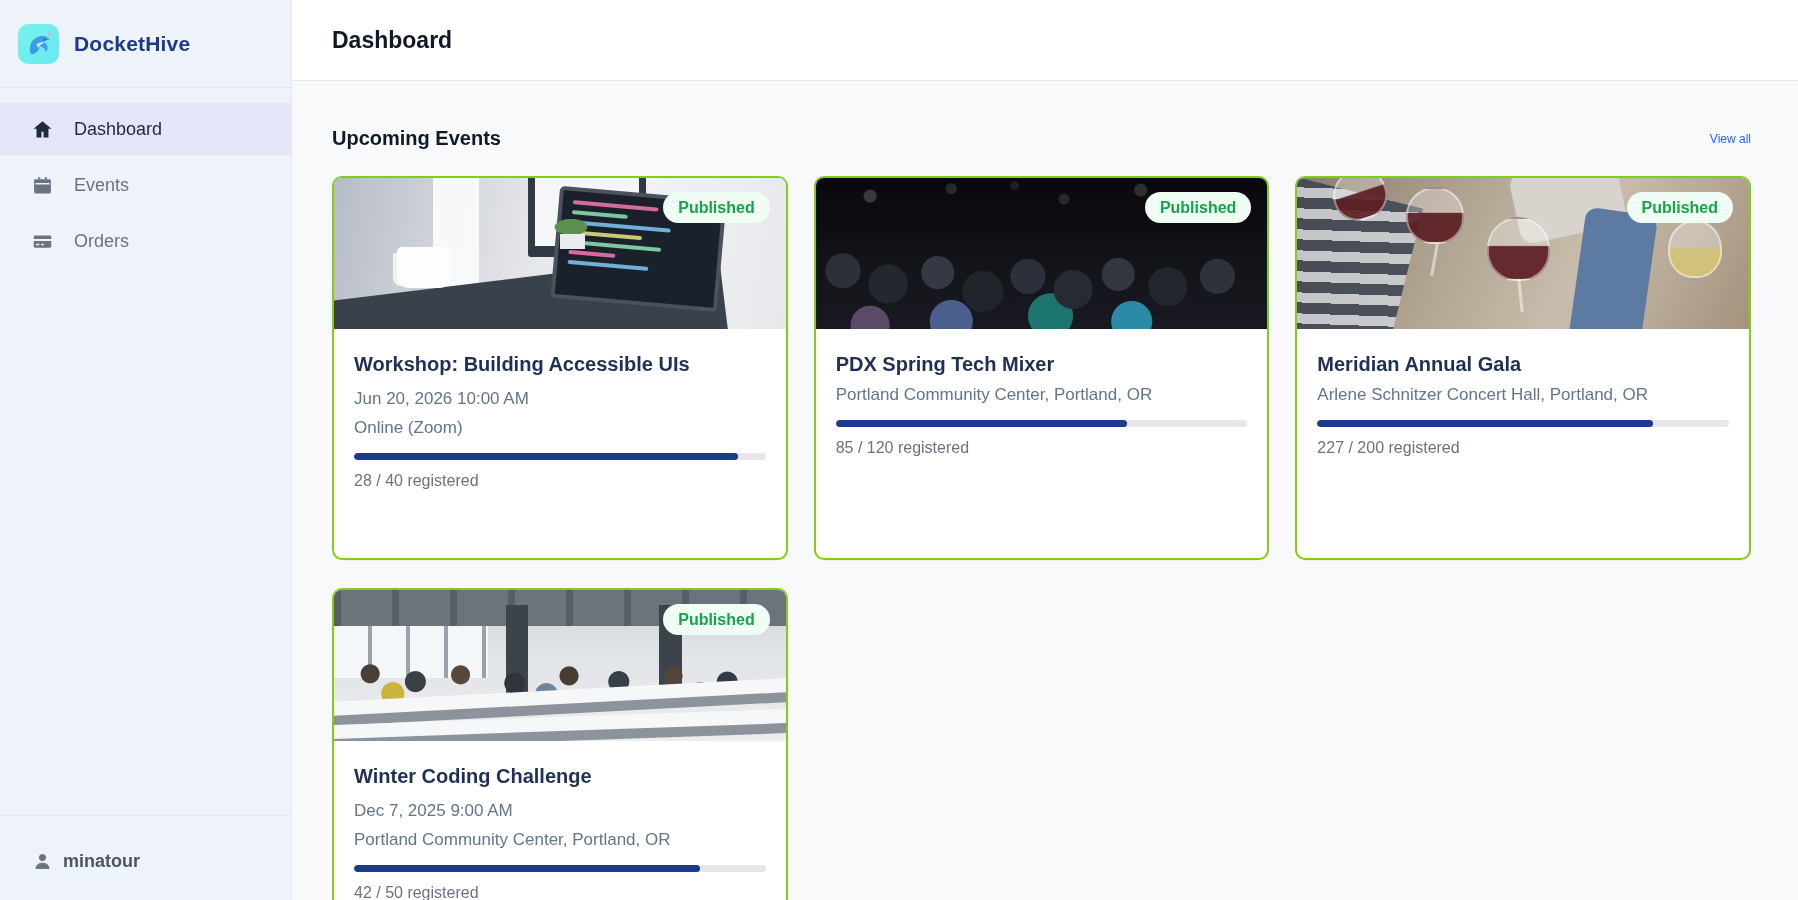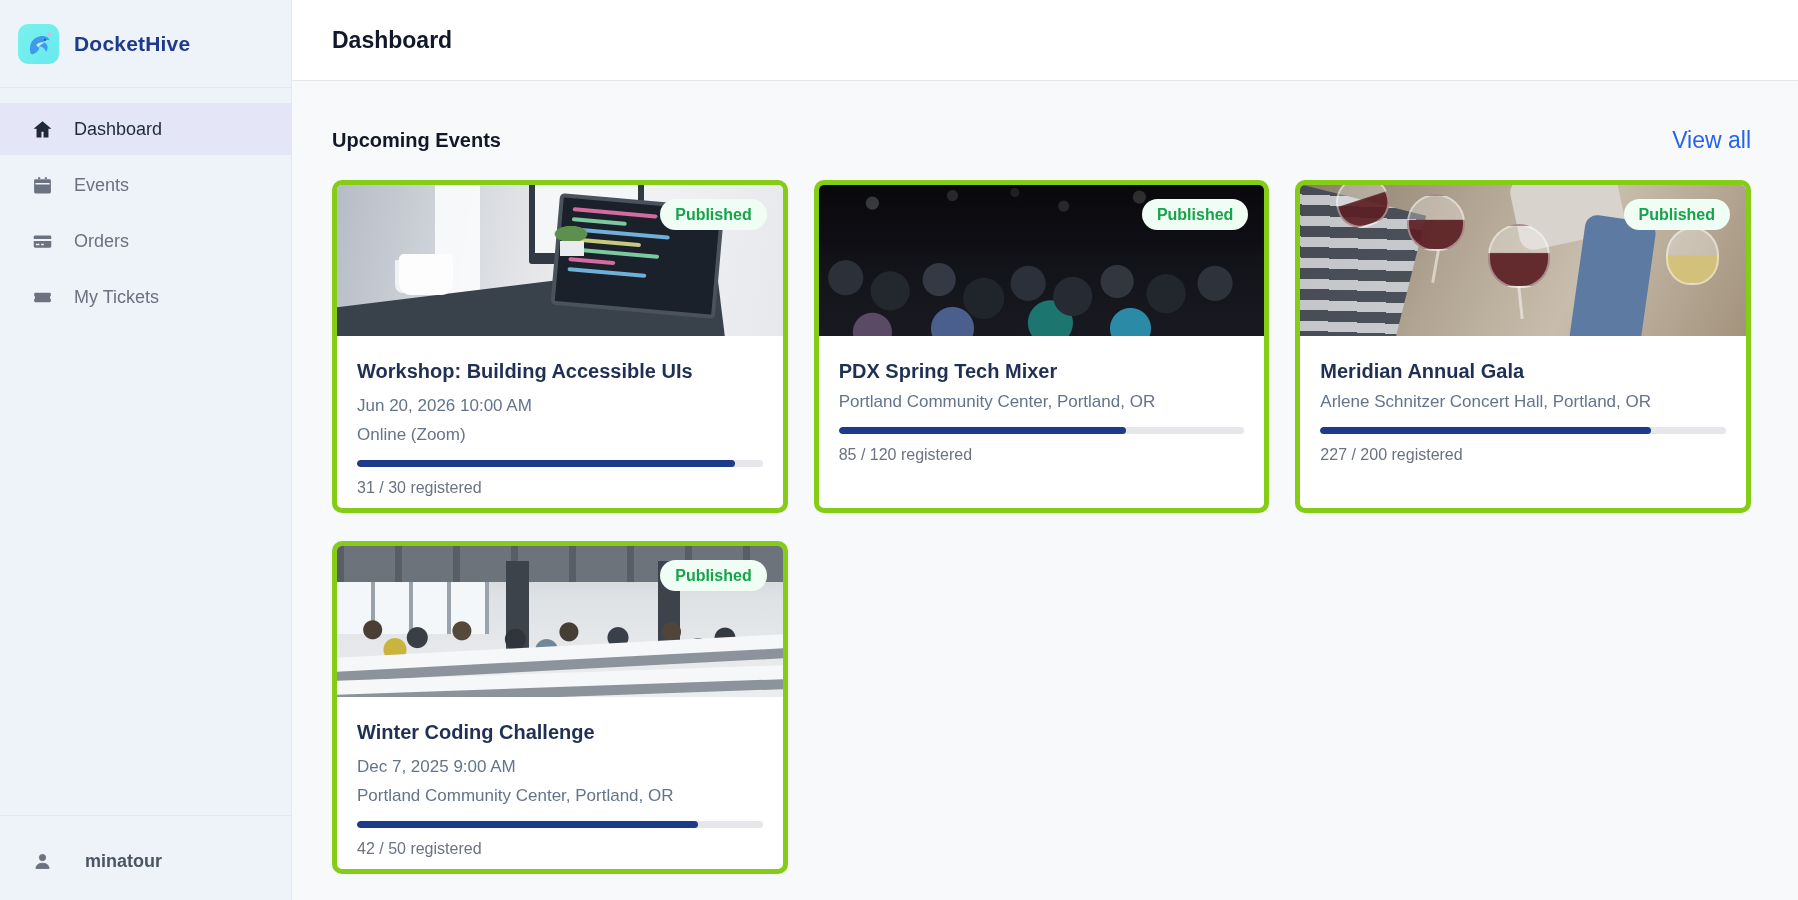--- a/index.html
+++ b/index.html
@@ -12,35 +12,35 @@
   .logo-badge { width:41px; height:40px; border-radius:10px; background:linear-gradient(135deg,#79f2ec,#67e9ef); display:flex; align-items:center; justify-content:center; position:relative; flex-shrink:0; }
   .brand { font-size:21px; font-weight:700; color:#1e3a8a; letter-spacing:.2px; }
 
   .nav { padding-top:15px; display:flex; flex-direction:column; }
   .nav-item { height:52px; margin-bottom:4px; display:flex; align-items:center; gap:21px; padding-left:32px; font-size:18px; color:#6b7280; cursor:pointer; }
   .nav-item svg { width:21px; height:21px; fill:#6b7280; flex-shrink:0; }
   .nav-item.active { background:#e4e6f7; color:#1f2937; font-weight:400; }
   .nav-item.active svg { fill:#1f2937; }
 
   .sidebar-footer { margin-top:auto; border-top:1px solid #e2e8f0; padding:20px 0 14px; }
-  .foot-item { height:50px; display:flex; align-items:center; gap:32px; padding-left:32px; font-size:18px; font-weight:600; color:#4b5563; cursor:pointer; }
+  .foot-item { height:50px; display:flex; align-items:center; gap:10px; padding-left:32px; font-size:18px; font-weight:600; color:#4b5563; cursor:pointer; }
   .foot-item svg { width:21px; height:21px; fill:#6b7280; stroke:#6b7280; flex-shrink:0; }
 
   
   .main { flex:1; display:flex; flex-direction:column; min-width:0; }
   .topbar { height:81px; background:#ffffff; border-bottom:1px solid #e5e7eb; display:flex; align-items:center; padding-left:40px; flex-shrink:0; }
   .page-title { font-size:23px; font-weight:700; color:#111827; }
 
   .content { flex:1; background:#f8f9fb; padding:35px 47px 0 40px; overflow:hidden; }
   .section-head { display:flex; align-items:center; justify-content:space-between;margin-top:11px; }
   .section-title { font-size:20px; font-weight:700; color:#111827; }
-  .view-all { font-size:23px; color:#2563eb; text-decoration:none; cursor:pointer; }
+  .view-all { font-size:12px; color:#2563eb; text-decoration:none; cursor:pointer; }
 
   .grid { margin-top:26px; display:grid; grid-template-columns:repeat(3,1fr); gap:28px 26px; }
-  .card { background:#ffffff; border:5px solid #84cc16; border-radius:10px; height:333px; overflow:hidden; box-shadow:0 1px 2px rgba(16,24,40,.04); cursor:pointer; }
+  .card { background:#ffffff; border:2px solid #84cc16; border-radius:10px; height:384px; overflow:hidden; box-shadow:0 1px 2px rgba(16,24,40,.04); cursor:pointer; }
   .card-img { height:151px; position:relative; overflow:hidden; }
   .badge { position:absolute; top:14px; right:16px; background:#f0fdf4; color:#16a34a; font-size:16px; font-weight:600; padding:6px 15px; border-radius:999px; line-height:1.2; }
   .card-body { padding:23px 20px 0; }
   .card-title { font-size:20px; font-weight:700; color:#1f3054; line-height:1.2; white-space:nowrap; overflow:hidden; }
   .card-date { margin-top:13px; font-size:17px; color:#64748b; }
   .card-loc { margin-top:9px; font-size:17px; color:#64748b; white-space:nowrap; overflow:hidden; }
   .track { margin-top:15px; height:7px; background:#e5e7eb; border-radius:4px; overflow:hidden; }
   .fill { height:100%; background:#1e3a8a; border-radius:4px; }
   .card-reg { margin-top:12px; font-size:16px; color:#6b7280; }
 
@@ -158,28 +158,20 @@
         <span>Events</span>
       </div>
       <div class="nav-item">
         <span class="ic">
           <svg viewBox="0 0 24 24">
               <path d="M3.5 5h17A1.5 1.5 0 0 1 22 6.5v11a1.5 1.5 0 0 1-1.5 1.5h-17A1.5 1.5 0 0 1 2 17.5v-11A1.5 1.5 0 0 1 3.5 5ZM2 9h20v2.4H2Zm2.5 5.6h4v1.8h-4Zm6 0h3v1.8h-3Z" fill-rule="evenodd"></path>
             </svg>
         </span>
         <span>Orders</span>
       </div>
-      <div class="nav-item">
-        <span class="ic">
-          <svg viewBox="0 0 24 24">
-              <path d="M4 6.5h16A1.5 1.5 0 0 1 21.5 8v2a2.5 2.5 0 0 0 0 4v2a1.5 1.5 0 0 1-1.5 1.5H4A1.5 1.5 0 0 1 2.5 16v-2a2.5 2.5 0 0 0 0-4V8A1.5 1.5 0 0 1 4 6.5Z"></path>
-            </svg>
-        </span>
-        <span>My Tickets</span>
-      </div>
     </nav>
 
     <div class="sidebar-footer">
       <div class="foot-item">
         <span class="ic">
           <svg viewBox="0 0 24 24" stroke="none">
               <circle cx="12" cy="7.5" r="3.6"></circle>
               <path d="M4.5 20c0-4 3.6-6 7.5-6s7.5 2 7.5 6Z"></path>
             </svg>
         </span>
@@ -223,21 +215,21 @@
             </div>
             <span class="badge">Published</span>
           </div>
           <div class="card-body">
             <div class="card-title">Workshop: Building Accessible UIs</div>
             <div class="card-date">Jun 20, 2026 10:00 AM</div>
             <div class="card-loc">Online (Zoom)</div>
             <div class="track">
               <div class="fill" style="width: 93.3%;"></div>
             </div>
-            <div class="card-reg">31 / 30 registered</div>
+            <div class="card-reg">28 / 40 registered</div>
           </div>
         </div>
 
         <div class="card">
           <div class="card-img">
             <div class="scene img-audience">
                 <div class="bokeh"></div>
                 <div class="crowd"></div>
               </div>
             <span class="badge">Published</span>

